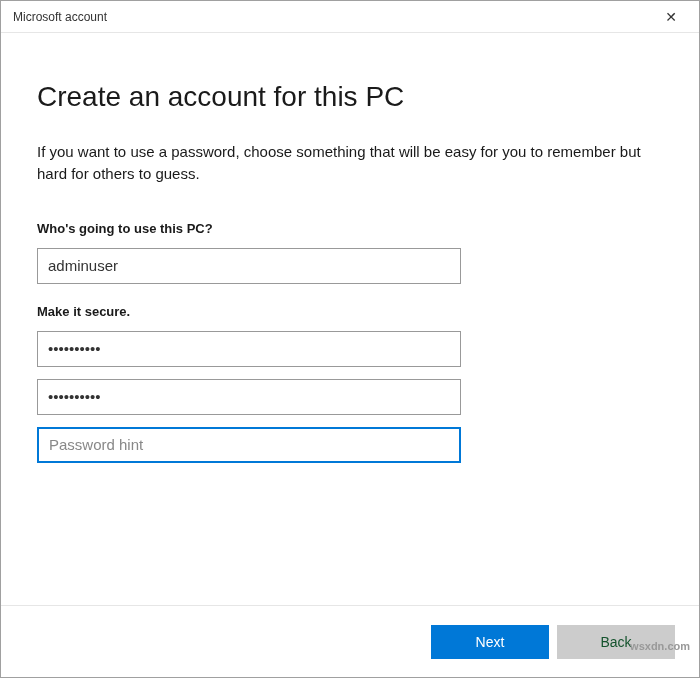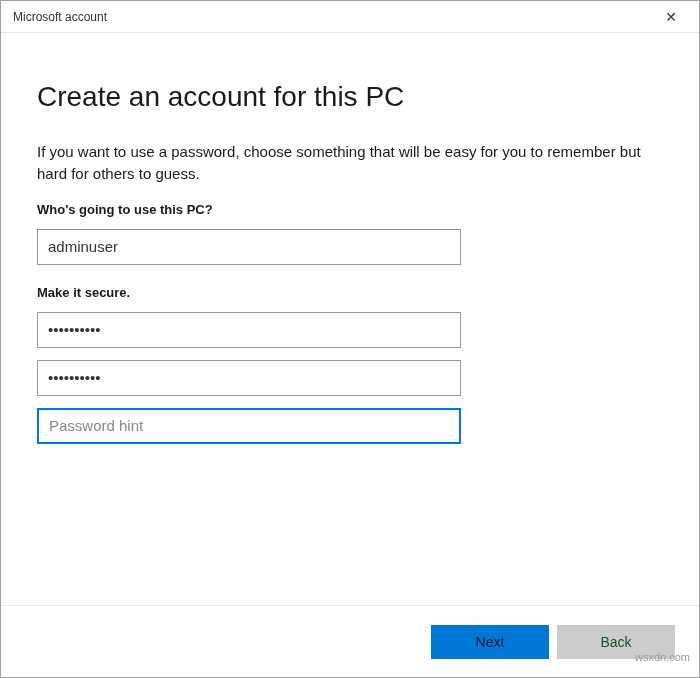--- a/index.html
+++ b/index.html
@@ -50,21 +50,21 @@
     h1 {
       font-size: 28px;
       font-weight: 400;
       color: #1a1a1a;
       margin-bottom: 28px;
     }
     .description {
       font-size: 15px;
       color: #1a1a1a;
       line-height: 1.45;
-      margin-bottom: 17px;
+      margin-bottom: 36px;
     }
     .label {
       font-size: 13px;
       font-weight: 600;
       color: #1a1a1a;
       margin-bottom: 12px;
     }
     .field {
       width: 424px;
       height: 36px;
@@ -99,32 +99,33 @@
     .btn {
       width: 118px;
       height: 34px;
       border: none;
       font-size: 14px;
       font-family: inherit;
       cursor: pointer;
     }
     .btn-primary {
       background: #0078d7;
-      color: #0f172a;
+      color: #ffffff;
     }
     .btn-secondary {
       background: #cccccc;
       color: #14532d;
     }
     .watermark {
       position: fixed;
-      bottom: 15px;
+      bottom: 26px;
       right: 10px;
       font-size: 11px;
       color: #999;
+      font-weight: bold;
     }
   </style>
 </head>
 <body>
 
 <div class="window">
   <div class="title-bar">
     <span>Microsoft account</span>
     <div class="close">
       <span>✕</span>

